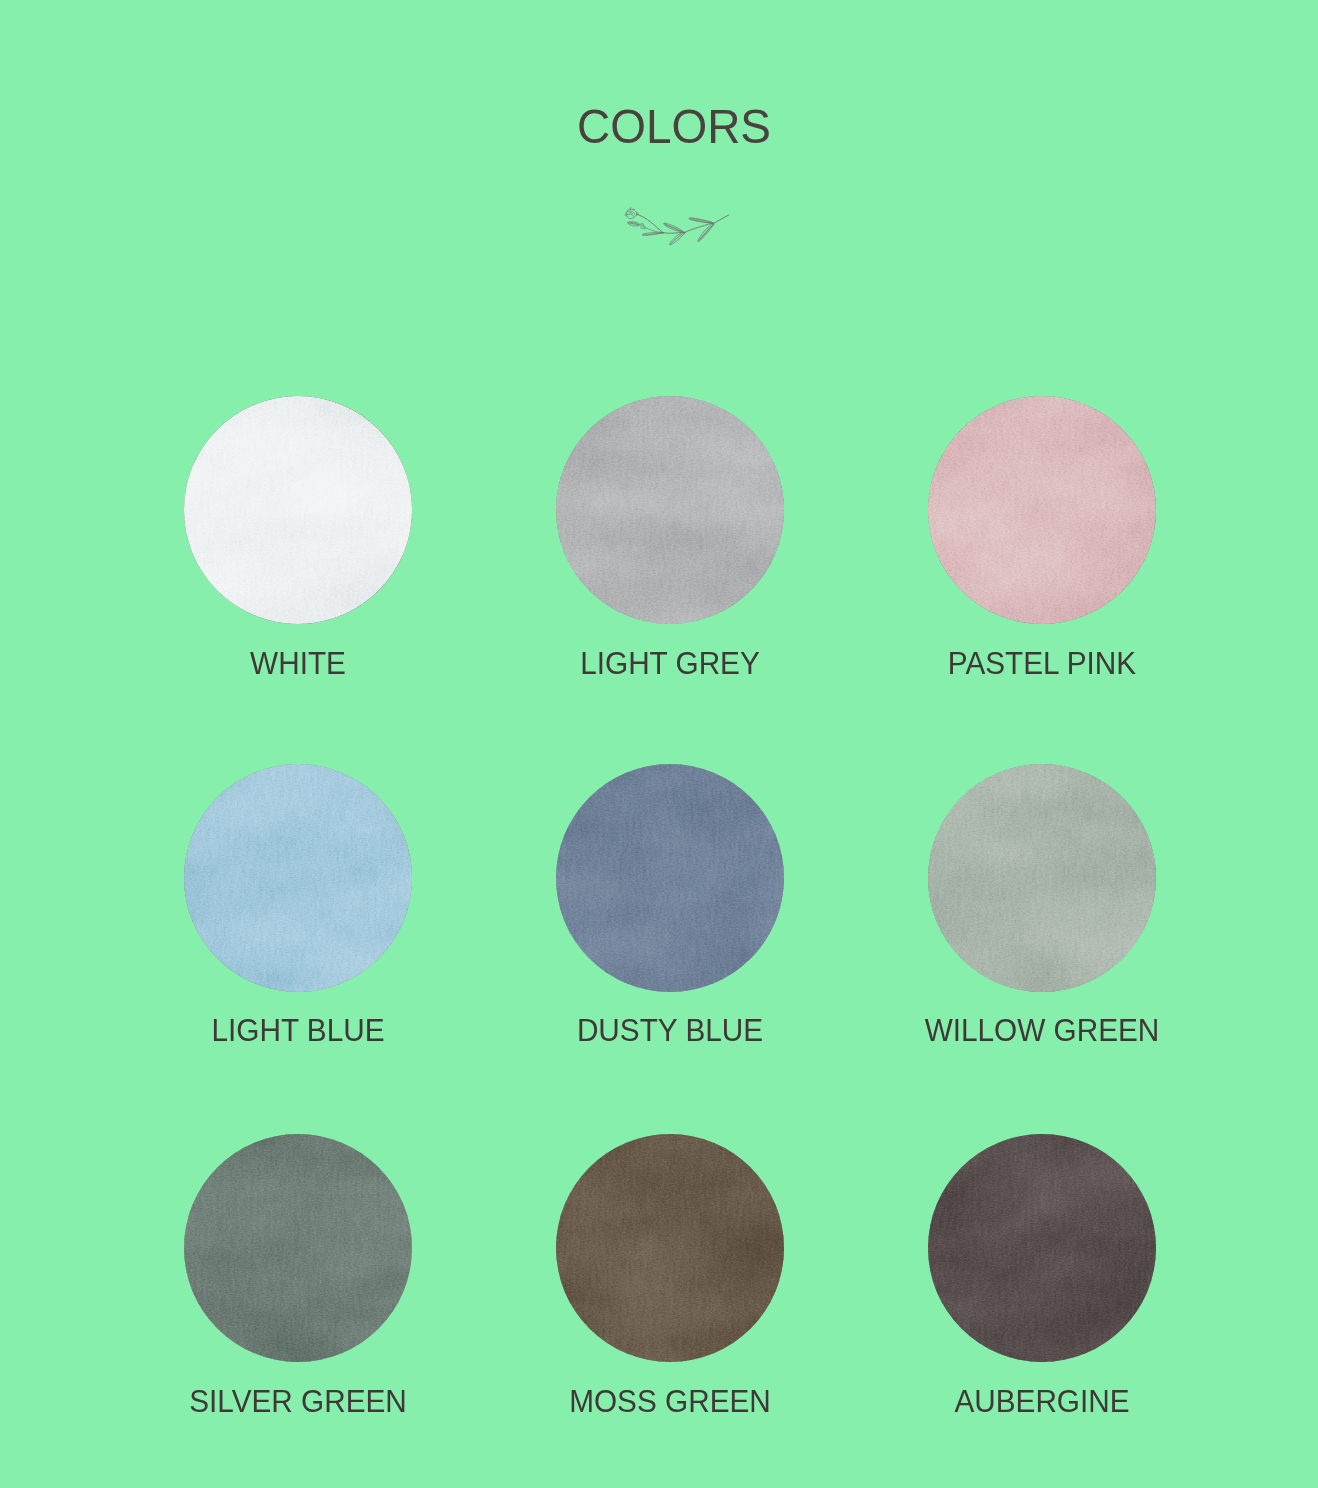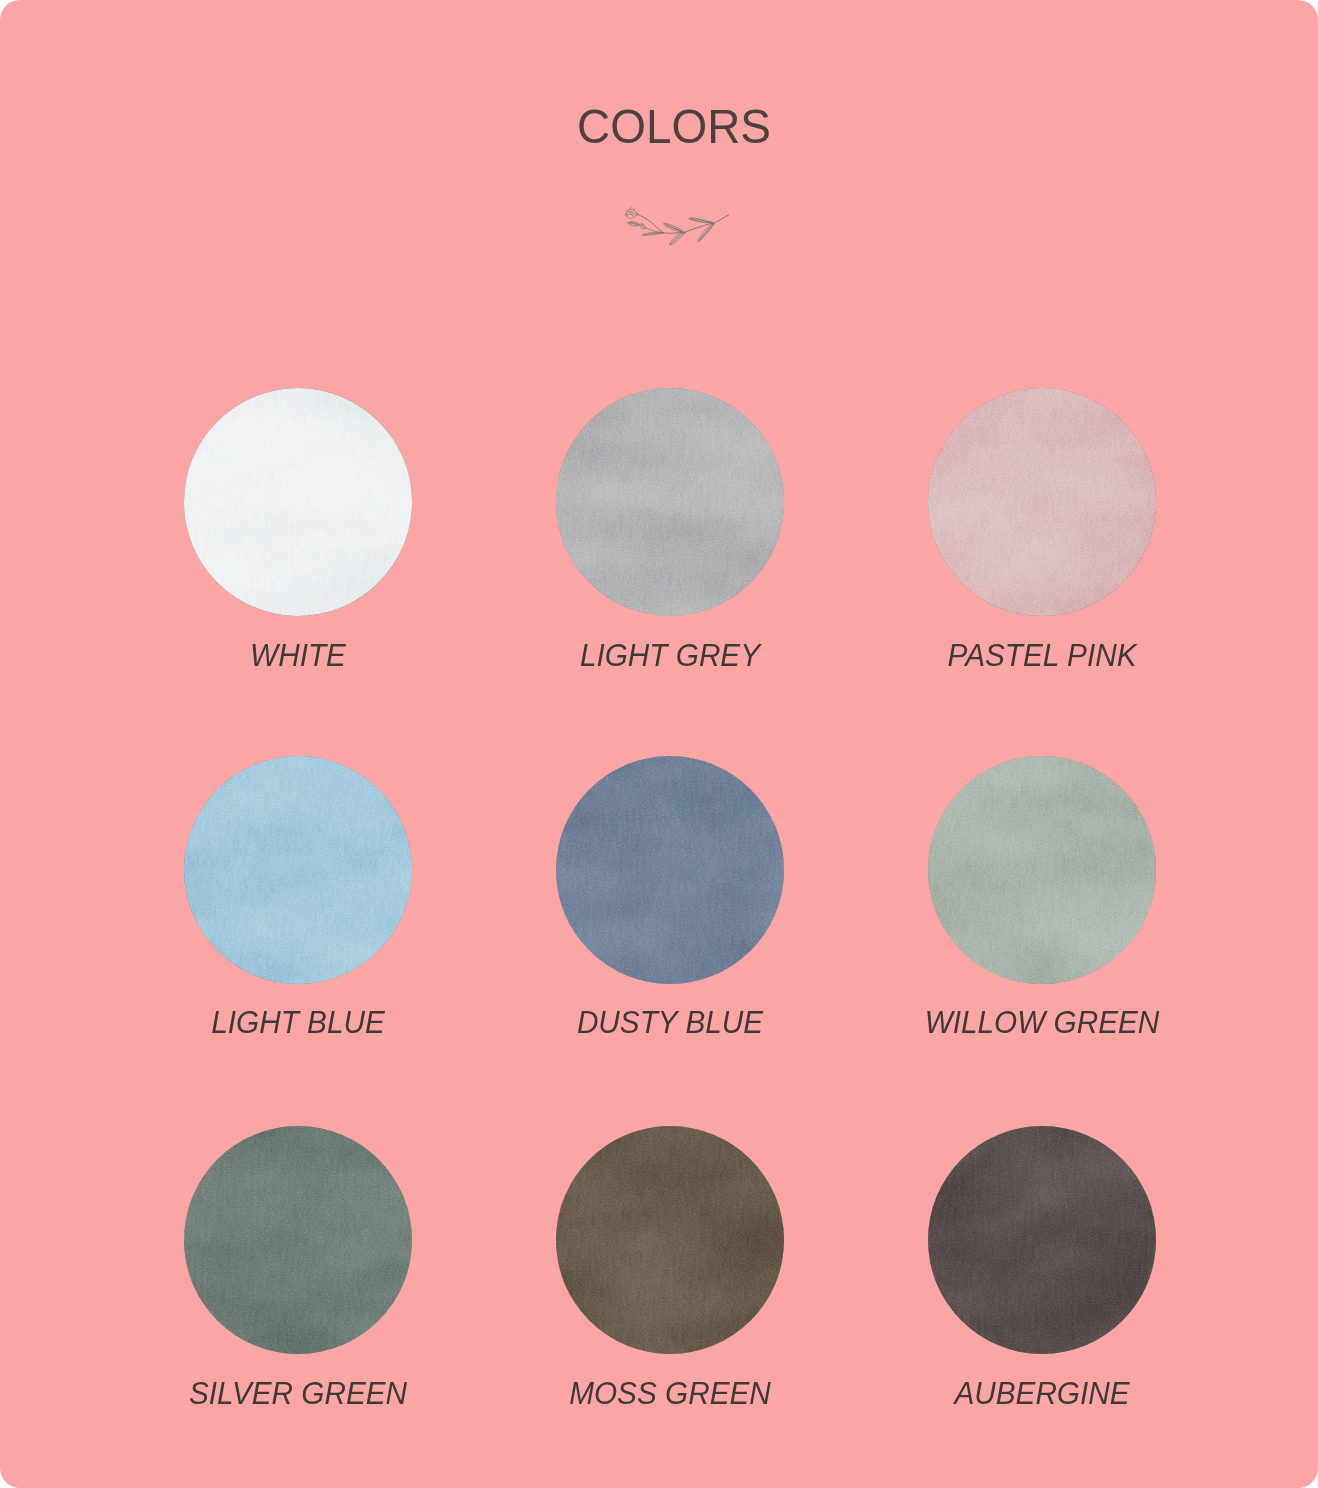--- a/index.html
+++ b/index.html
@@ -2,36 +2,36 @@
 <html><head>
 <meta charset="utf-8">
 <title>COLORS</title>
 <style>
   html,body{margin:0;padding:0;}
   body{
     width:1318px;height:1488px;background:#ffffff;
     font-family:"Liberation Sans", sans-serif;
     overflow:hidden;
   }
-  .page{position:relative;width:1318px;height:1488px;background:#fca5a5;border-radius:20px;}
+  .page{position:relative;width:1318px;height:1488px;background:#86efac;}
 
   .title{
     position:absolute; left:15px; top:102px; width:1318px;
     text-align:center;
     font-size:48px; line-height:50px;
     letter-spacing:0px;
     transform:scaleX(0.957); transform-origin:50% 50%;
     color:#4b4240;
     font-weight:400;
     white-space:nowrap;
   }
 
   .sprig{ position:absolute; left:0; top:0; width:1318px; height:300px; }
 
-  .grid{position:absolute; left:0; top:8px; width:1318px; height:1472px;font-style:italic;}
+  .grid{position:absolute; left:0; top:16px; width:1318px; height:1472px;}
 
   .swatch{
     position:absolute; width:228px; height:228px; border-radius:50%;
     overflow:hidden; isolation:isolate;
   }
   .swatch .tx{position:absolute; left:-20px; top:-20px; width:268px; height:268px; display:block;}
   .label{
     position:absolute; width:420px; text-align:center;
     font-size:31.5px; line-height:34px; color:#3e3836;
     letter-spacing:0px; font-weight:400;

